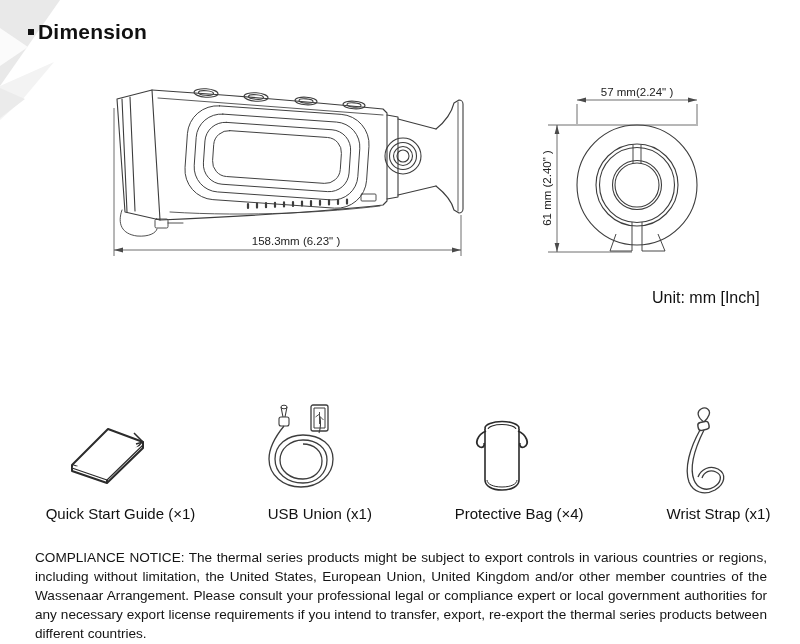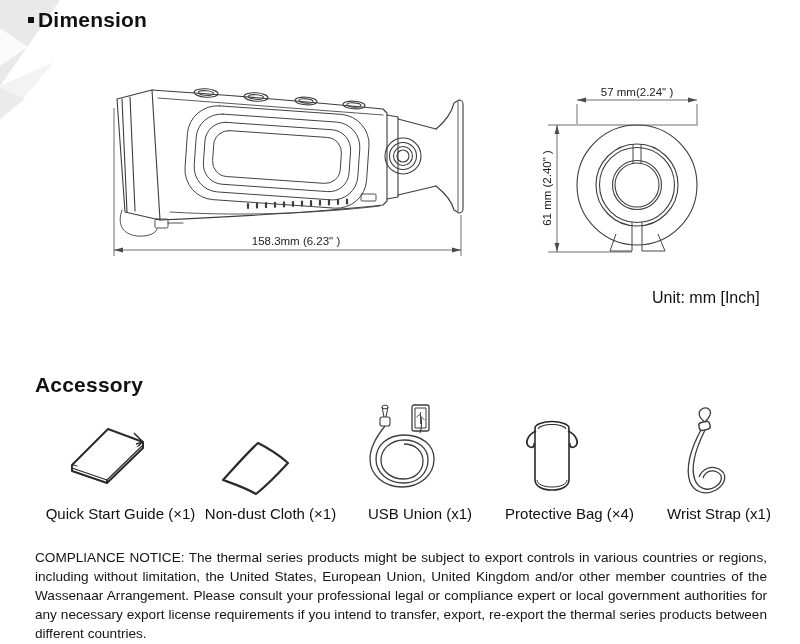--- a/index.html
+++ b/index.html
@@ -28,21 +28,21 @@
 
 <div class="page">
 
   <svg class="watermark" width="78" height="122" viewBox="0 0 78 122">
     <polygon points="0,0 60,0 0,86" fill="#e9e9e9"></polygon>
     <polygon points="0,28 28,47 0,66" fill="#fbfbfb"></polygon>
     <polygon points="0,86 54,62 22,100 0,120" fill="#f3f3f3"></polygon>
     <polygon points="0,88 25,99 0,118" fill="#ebebeb"></polygon>
   </svg>
 
-  <div class="section-heading" style="left:28px;top:8px;">
+  <div class="section-heading" style="left:28px;top:20px;">
     <span class="bullet-square"></span>
     <span>Dimension</span>
   </div>
 
   <svg class="drawing" style="left:100px;top:84px;" width="375" height="180" viewBox="0 0 375 180">
     <g stroke="#3d3d3d" fill="none" stroke-width="1.1" stroke-linejoin="round" stroke-linecap="round">
 
       <path d="M17,15 L52,6 L60,136 L25,128 Z"></path>
       <path d="M22,15 L27,128"></path>
       <path d="M30,13 L35,127"></path>
@@ -139,49 +139,38 @@
       <polygon points="157,30 148,27.6 148,32.4"></polygon>
       <polygon points="17,55 14.6,64 19.4,64"></polygon>
       <polygon points="17,182 14.6,173 19.4,173"></polygon>
     </g>
     <text x="97" y="26" font-size="11.5" text-anchor="middle">57 mm(2.24" )</text>
     <text x="11" y="118" font-size="11.5" text-anchor="middle" transform="rotate(-90 11 118)">61 mm (2.40" )</text>
   </svg>
 
   <div class="unit-note">Unit: mm [Inch]</div>
 
-  <div class="section-heading" style="left:35px;top:373px;">
-    <span>Accessory</span>
-  </div>
 
   <div class="accessory-row">
 
     <div class="accessory-item">
       <div class="icon-box">
         <svg width="115" height="78" viewBox="0 0 115 78">
           <g stroke="#2b2b2b" fill="#fff" stroke-width="2" stroke-linejoin="round">
             <path d="M26,45 L62,9 L97,22 L61,57 Z"></path>
             <path d="M26,45 L26,51 L61,63 L61,57"></path>
             <path d="M61,63 L97,28 L97,22"></path>
             <path d="M26,48 L61,60 L97,25" stroke-width="1.2"></path>
             <path d="M88,13 L97,22 L90,24" stroke-width="1.5" fill="none"></path>
           </g>
         </svg>
       </div>
       <div class="accessory-label">Quick Start Guide (×1)</div>
     </div>
 
-    <div class="accessory-item">
-      <div class="icon-box">
-        <svg width="110" height="64" viewBox="0 0 110 64">
-          <path d="M25,46 C36,34 48,20 60,9 C70,14 81,21 90,29 C79,41 68,52 58,60 C48,54 36,50 25,46 Z" stroke="#2b2b2b" fill="#fff" stroke-width="2.2" stroke-linejoin="round"></path>
-        </svg>
-      </div>
-      <div class="accessory-label">Non-dust Cloth (×1)</div>
-    </div>
 
     <div class="accessory-item">
       <div class="icon-box">
         <svg width="110" height="95" viewBox="0 0 110 95">
           <g stroke="#3d3d3d" fill="none" stroke-width="1.3" stroke-linejoin="round">
 
             <rect x="64" y="2" width="17" height="26" rx="2" fill="#fff"></rect>
             <rect x="67" y="5" width="11" height="20" fill="#fff" stroke-width="1"></rect>
             <path d="M72.5,9 V21 M72.5,11 L68.5,14 M72.5,13 L76.5,17" stroke-width="0.9"></path>
 

